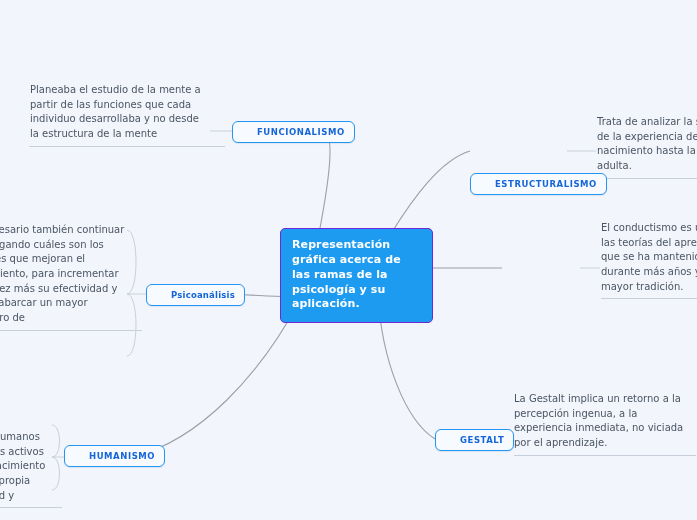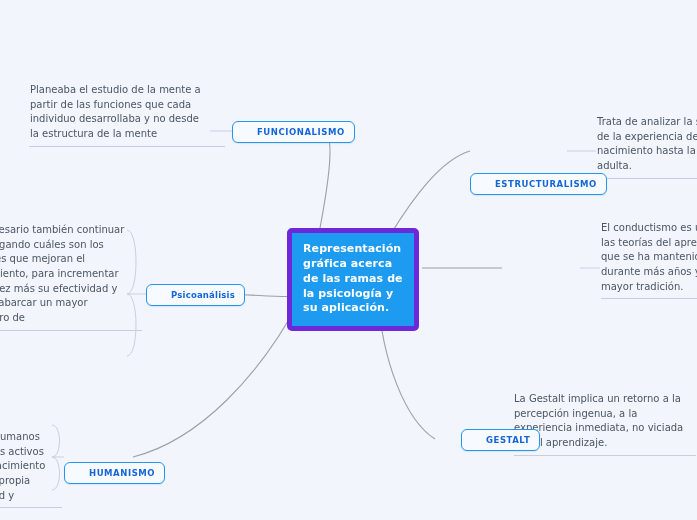--- a/index.html
+++ b/index.html
@@ -20,26 +20,26 @@
     left: 0;
     top: 0;
     width: 697px;
     height: 520px;
     pointer-events: none;
   }
 
   
   .root-node {
     position: absolute;
-    left: 287px;
+    left: 280px;
     top: 228px;
-    width: 132px;
+    width: 153px;
     box-sizing: border-box;
     background: #1d9bf0;
-    border: 5px solid #6d28d9;
+    border: 1px solid #6d28d9;
     border-radius: 5px;
     padding: 9px 11px 10px 11px;
     color: #ffffff;
     font-size: 11px;
     font-weight: bold;
     line-height: 1.35;
     letter-spacing: .1px;
     z-index: 5;
   }
 
@@ -141,25 +141,25 @@
 
   <div class="pill" style="left:470px; top:141px;margin-top:32px;">
     <span>ESTRUCTURALISMO</span>
   </div>
 
 
   <div class="pill mixedcase" style="left:146px; top:284px;">
     <span>Psicoanálisis</span>
   </div>
 
-  <div class="pill" style="left:64px; top:462px;">
+  <div class="pill" style="left:64px; top:445px;">
     <span>HUMANISMO</span>
   </div>
 
-  <div class="pill" style="left:435px; top:429px;margin-left:26px;">
+  <div class="pill" style="left:435px; top:429px;">
     <span>GESTALT</span>
   </div>
 
   <div class="leaf" id="leaf-funcionalismo">
     <span>Planeaba el estudio de la mente a partir de las funciones que cada individuo desarrollaba y no desde la estructura de la mente</span>
     <div class="rule"></div>
   </div>
 
   <div class="leaf" id="leaf-estructuralismo">
     <span>Trata de analizar la suma de la experiencia desde el nacimiento hasta la edad adulta.</span>

